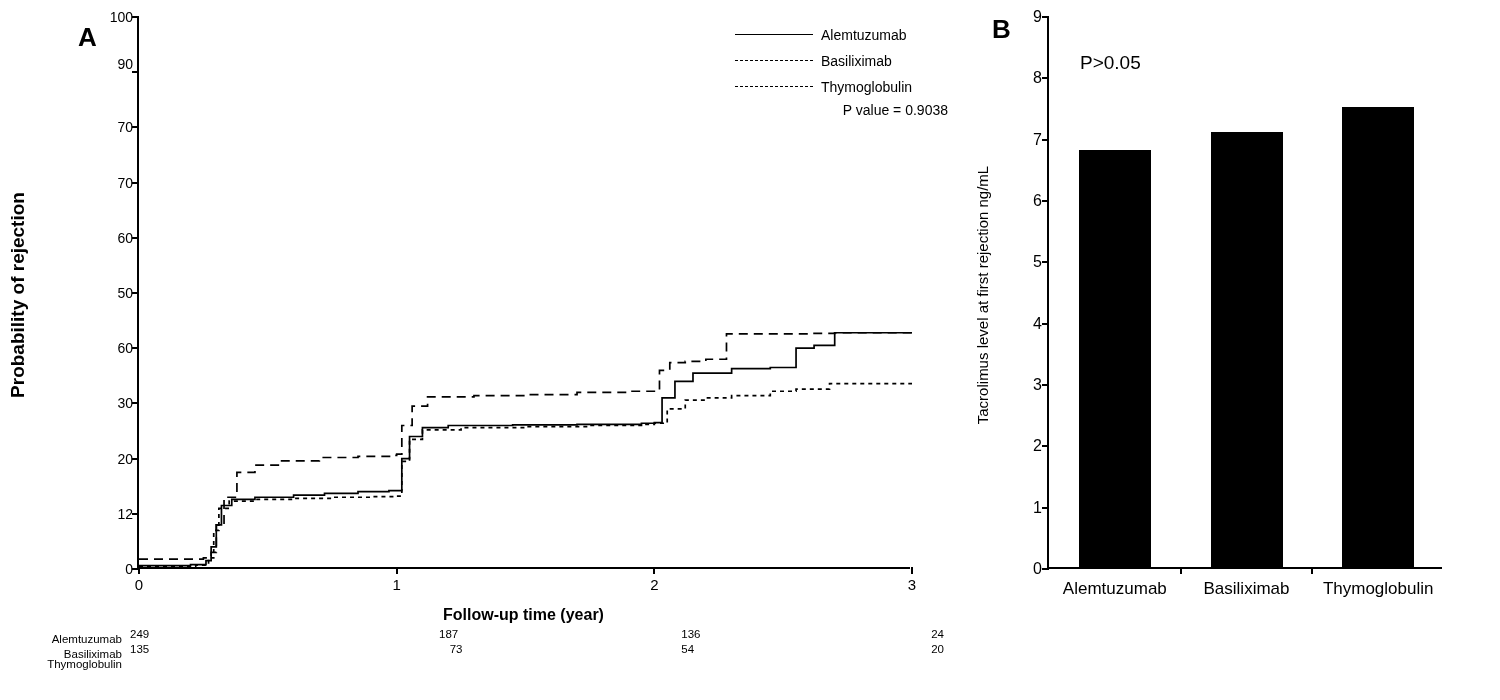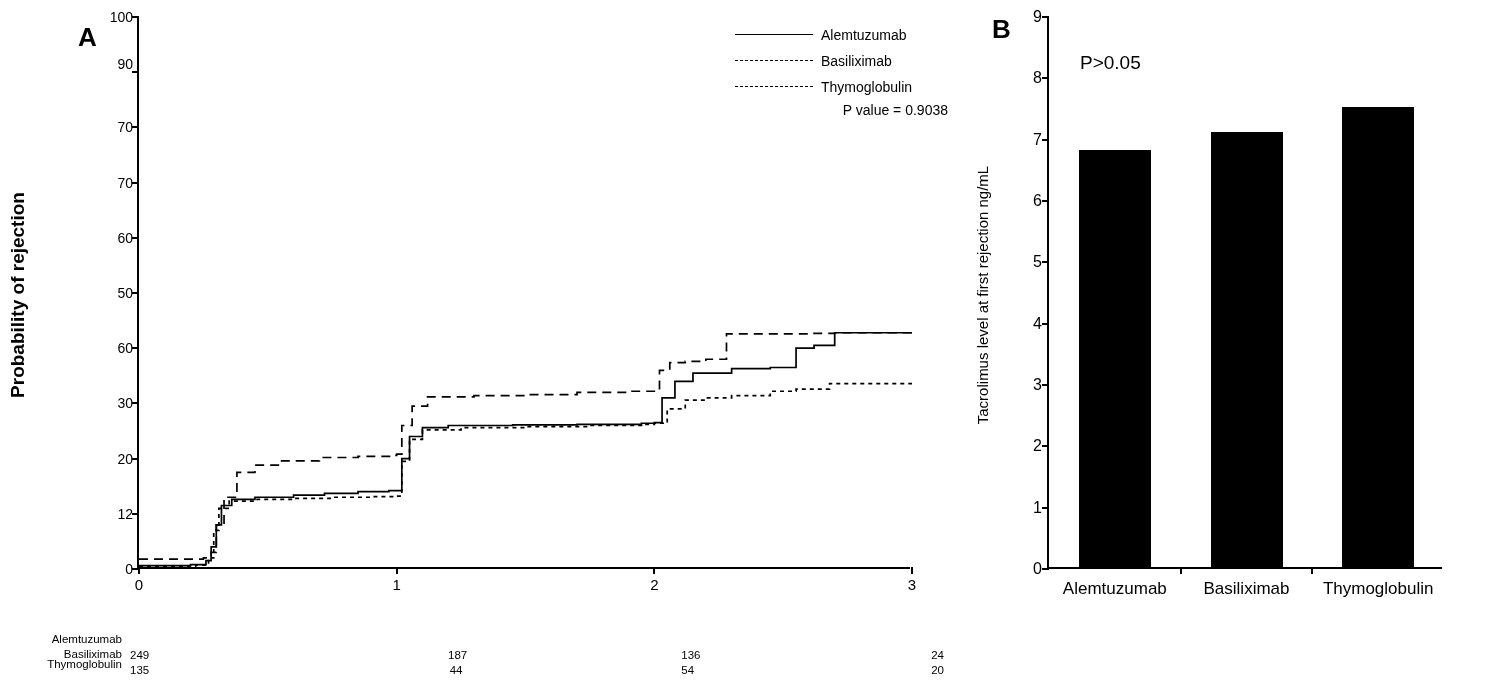--- a/index.html
+++ b/index.html
@@ -155,21 +155,20 @@
     flex: none;
   }
   .rt-vals {
     position: relative;
     flex: 1 1 auto;
     height: 15px;
   }
   .rt-val {
     position: absolute;
     white-space: nowrap;
-    margin-top: 21px;
   }
 
   
   #plotB {
     position: absolute;
     left: 87px;
     top: 17px;
     width: 395px;
     height: 552px;
     border-left: 2px solid #000;
@@ -226,20 +225,21 @@
 </head>
 <body>
 
 <div id="root">
 
   <div class="panel" id="panel-a">
 
     <div class="panel-letter" style="left:78px; top:22px;">A</div>
 
     <div id="ylabelA">Probability of rejection</div>
+    <div id="xlabelA">Follow-up time (year)</div>
 
     <div id="plotA">
 
       <div id="a-yticks">
           <div class="axis-tick-y" style="top: 552px;">0</div>
           <div class="tickmark-y" style="top: 552px;"></div>
           <div class="axis-tick-y" style="top: 496.8px;">12</div>
           <div class="tickmark-y" style="top: 496.8px;"></div>
           <div class="axis-tick-y" style="top: 441.6px;">20</div>
           <div class="tickmark-y" style="top: 441.6px;"></div>
@@ -299,30 +299,30 @@
         <span class="legend-label">Thymoglobulin</span>
       </div>
       <div class="legend-pvalue">P value = 0.9038</div>
     </div>
 
     <div id="risk-table">
         <div class="rt-row">
           <div class="rt-name">Alemtuzumab</div>
           <div class="rt-vals">
             <span class="rt-val" style="left: 0px;">249</span>
-            <span class="rt-val" style="left: 318px; text-align: right;">187</span>
+            <span class="rt-val" style="left: 309px; text-align: right;">187</span>
             <span class="rt-val" style="left: 551.3px;">136</span>
             <span class="rt-val" style="left: auto; right: 0px;">24</span>
           </div>
         </div>
         <div class="rt-row">
           <div class="rt-name">Basiliximab</div>
           <div class="rt-vals">
             <span class="rt-val" style="left: 0px;">135</span>
-            <span class="rt-val" style="left: 319.68px;">44</span>
+            <span class="rt-val" style="left: 319.68px;">73</span>
             <span class="rt-val" style="left: 551.3px;">54</span>
             <span class="rt-val" style="left: auto; right: 0px;">20</span>
           </div>
         </div>
         <div class="rt-row">
           <div class="rt-name">Thymoglobulin</div>
         </div>
       </div>
   </div>
 

